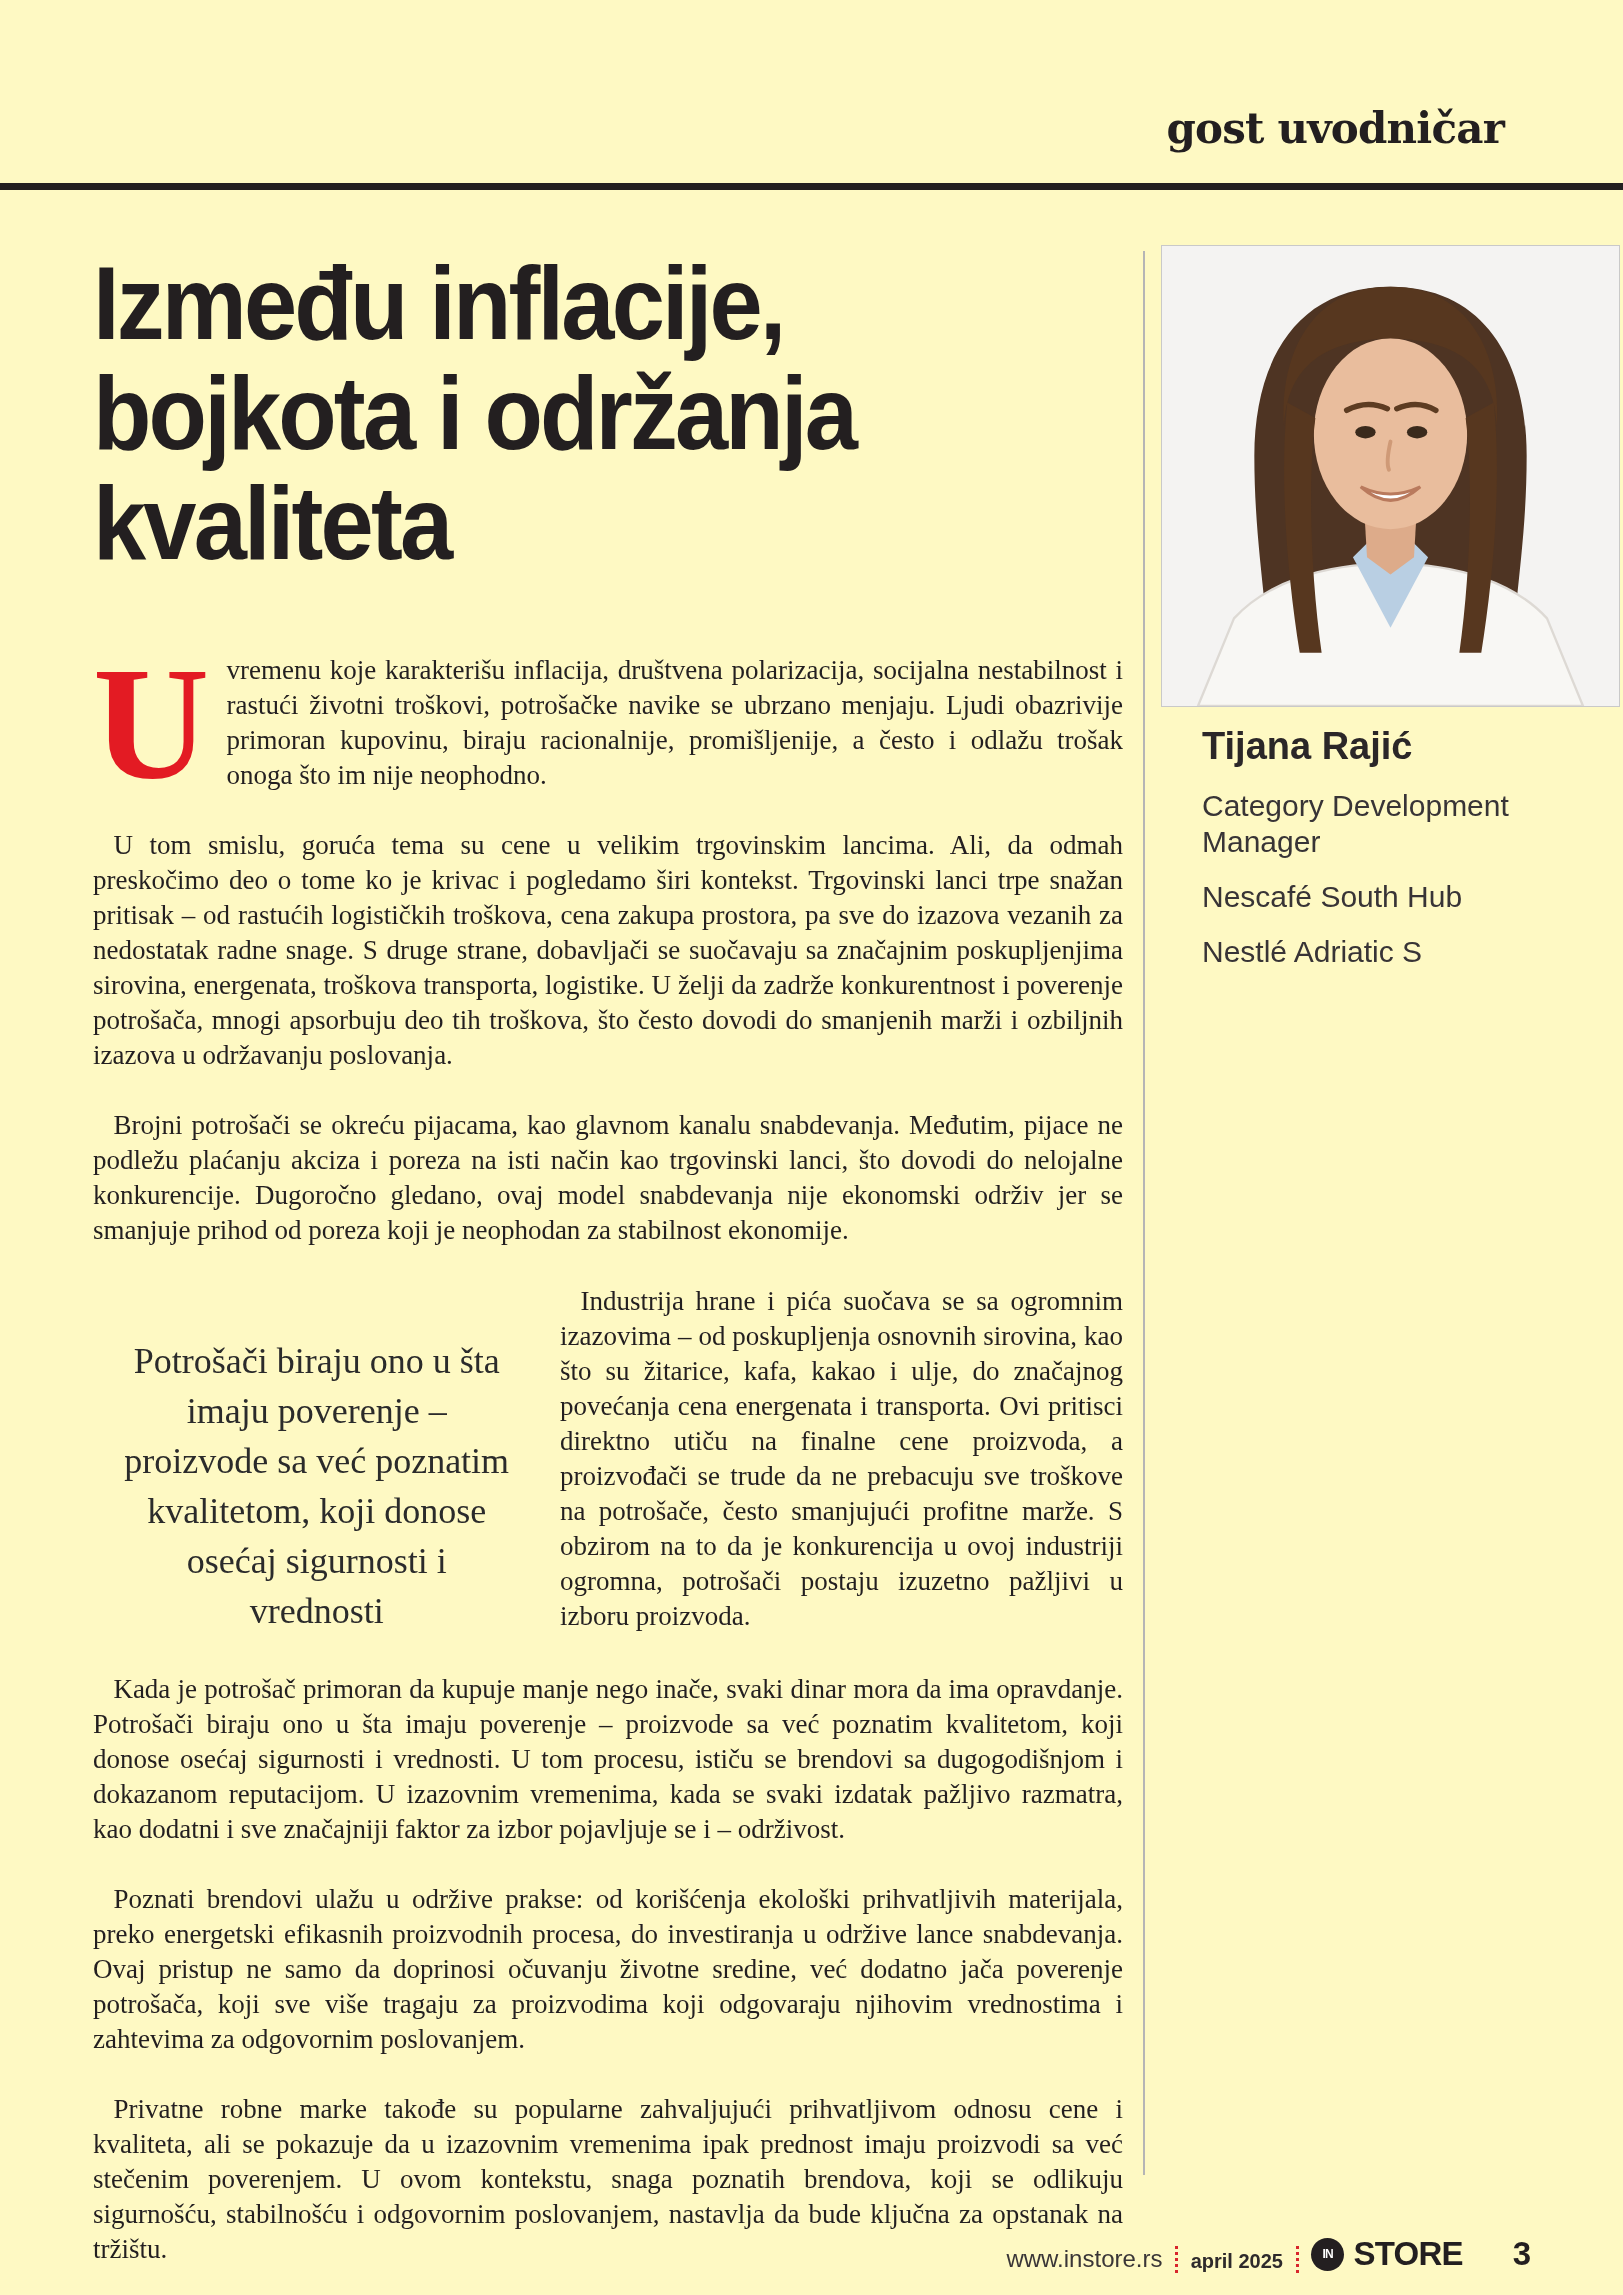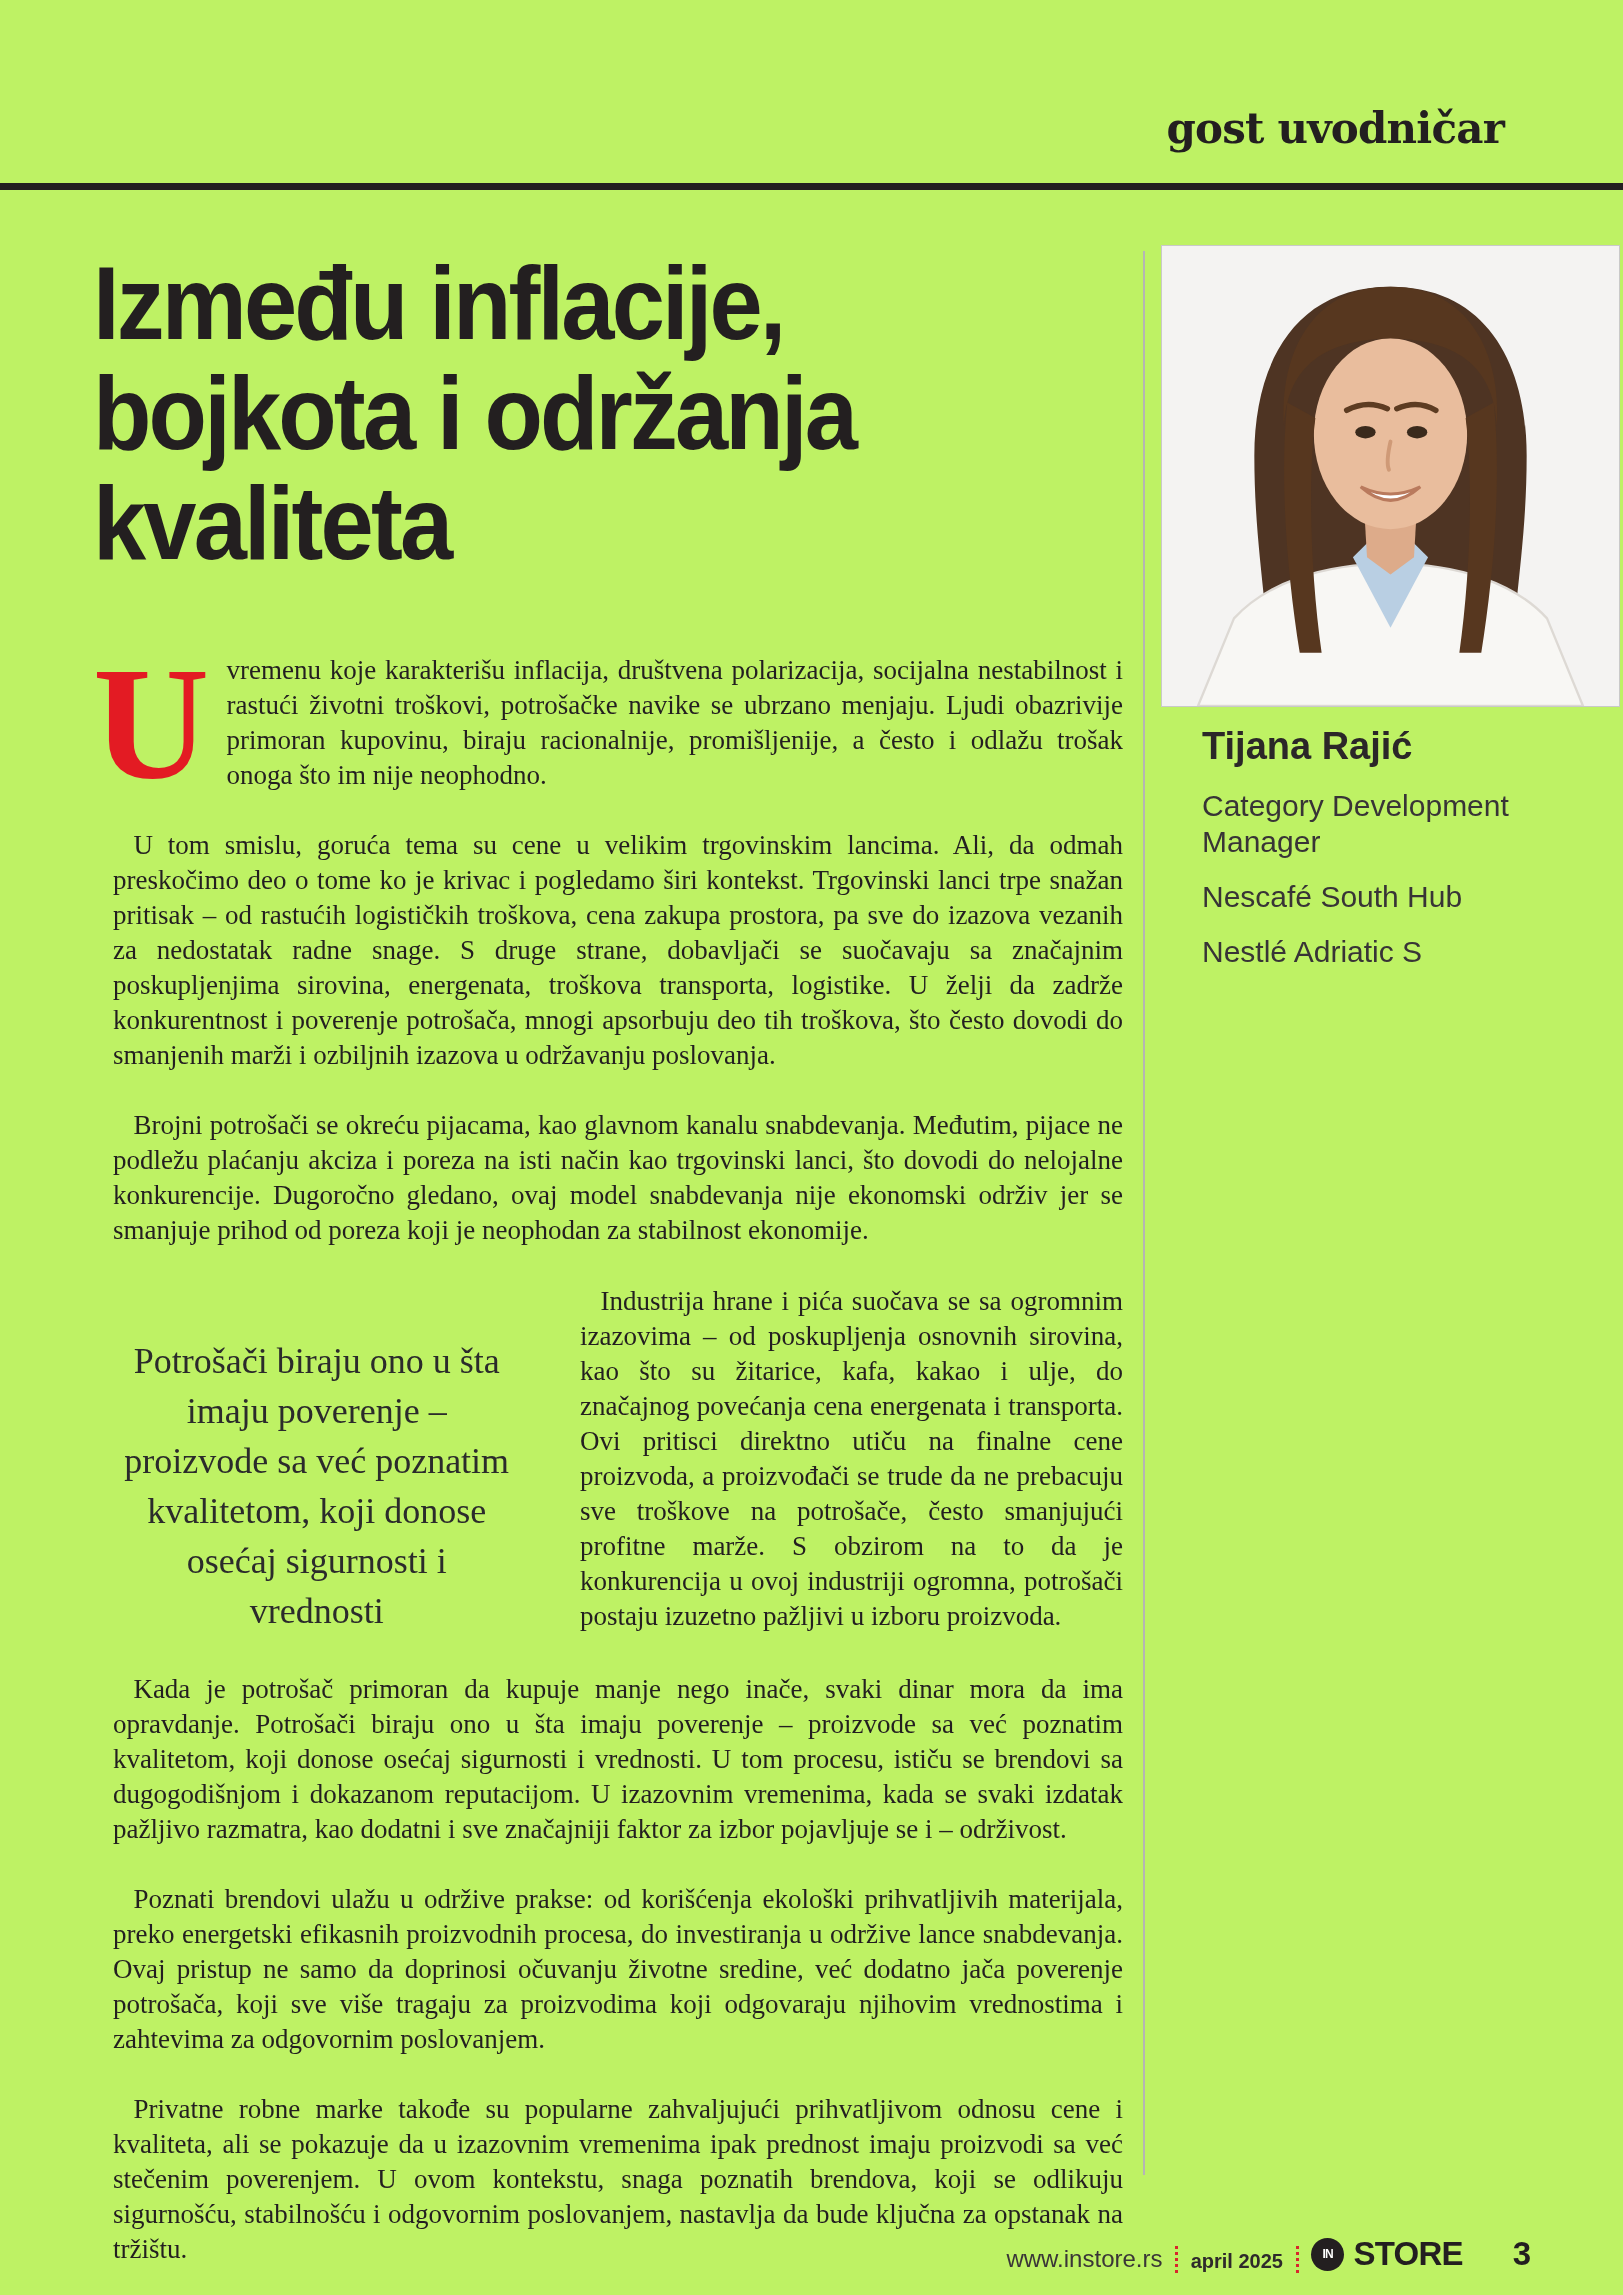--- a/index.html
+++ b/index.html
@@ -1,19 +1,19 @@
 <!DOCTYPE html>
 <html style="font-size:12.6px"><head>
 <meta charset="utf-8">
 <style>
   html,body{margin:0;padding:0;background:#888;}
   .page{
     position:relative;
     width:1623px;height:2295px;
-    background:#bef264;
+    background:#fef9c3;
     overflow:hidden;
     font-family:"Liberation Serif", serif;
     color:#231f20;
   }
   
   .kicker{
     position:absolute;top:104px;right:119px;
     font-family:"DejaVu Serif", serif;
     font-weight:bold;
     font-size:42px;letter-spacing:-0.8px;
@@ -38,21 +38,21 @@
     transform-origin:left top;
     white-space:nowrap;
   }
   .body-par{
     margin:0;
     font-size:27px;line-height:35px;
     color:#231f20;
     text-align:justify;
   }
   .body-par + .body-par{margin-top:35px;}
-  .indent{text-indent:20.4px;margin-left:20px;}
+  .indent{text-indent:20.4px;}
   .dropcap{
     float:left;
     font-family:"Liberation Serif", serif;
     font-weight:bold;
     font-size:161px;line-height:126px;
     padding:7.9px 17.3px 0 0;
     color:#e31b23;
   }
   .two-col{
     display:flex;

